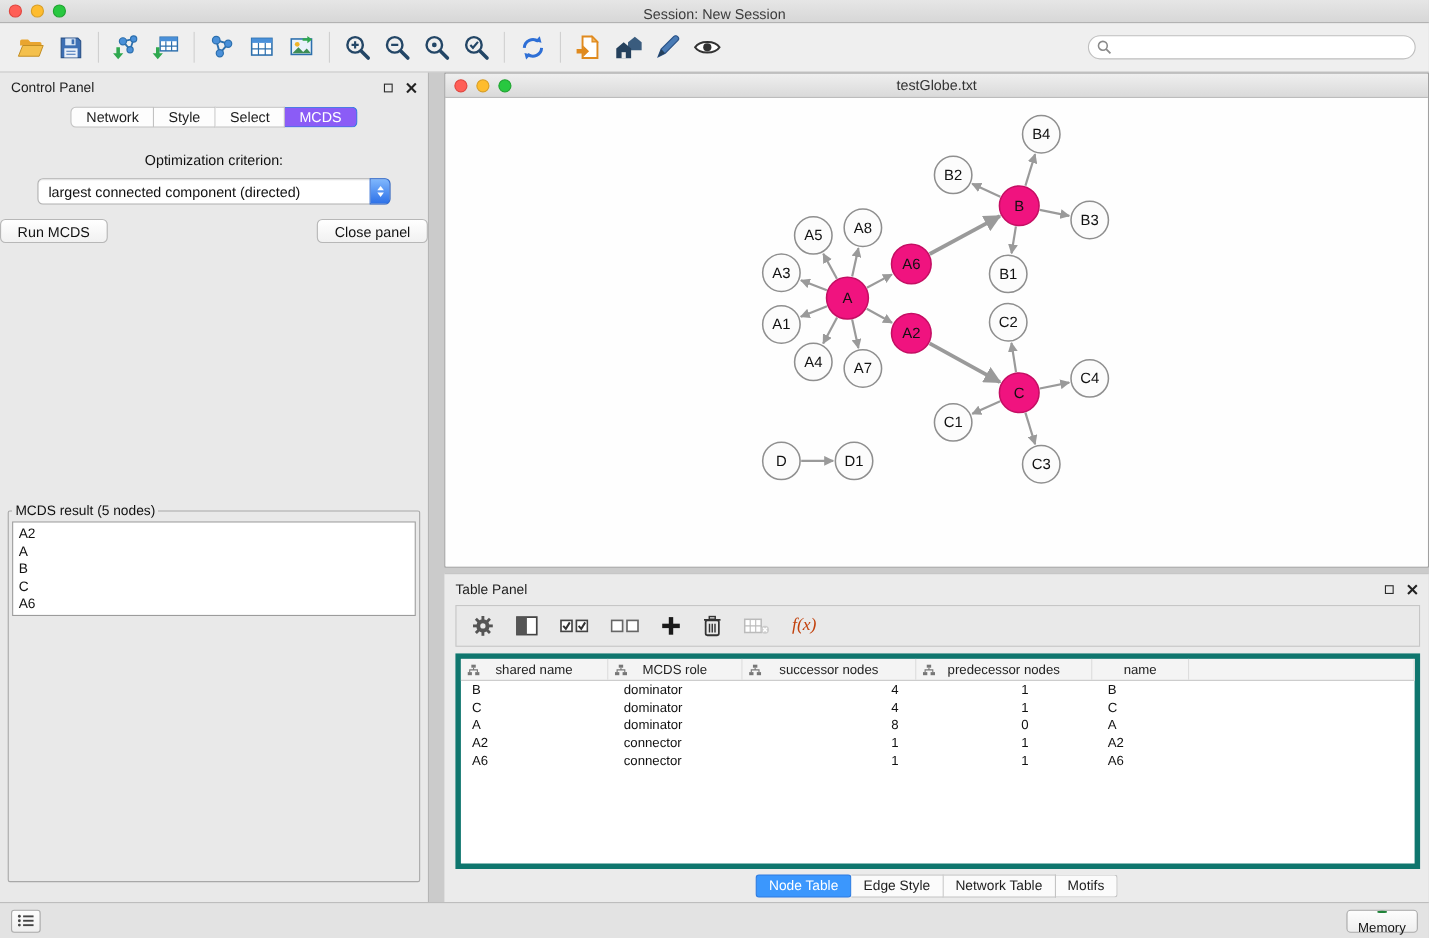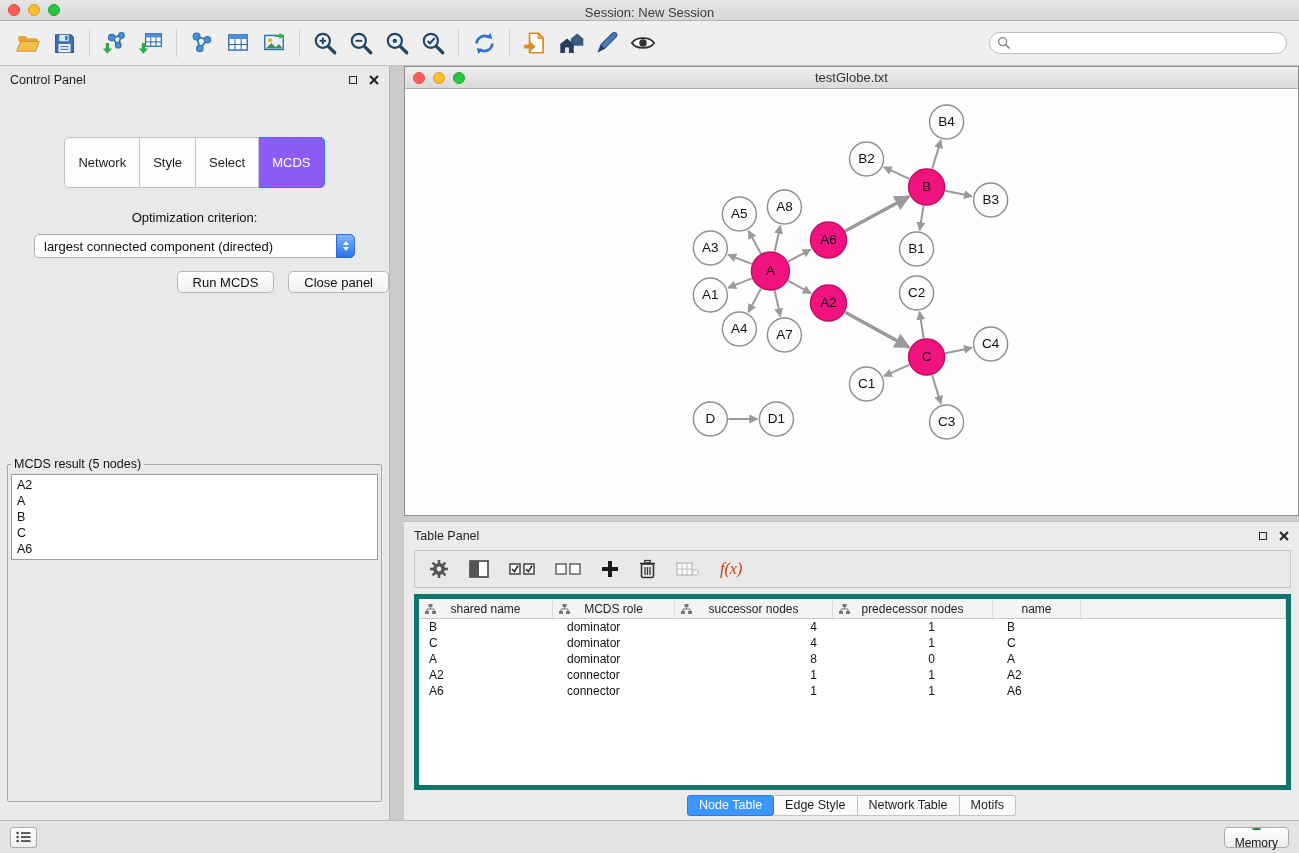--- a/index.html
+++ b/index.html
@@ -34,41 +34,41 @@
 
   
   .control-panel { width:390px; flex:0 0 390px; background:#E9E9E9;
     border-right:1px solid #B5B5B5; display:flex; flex-direction:column; }
   .panel-head { height:27px; display:flex; align-items:center; padding:0 10px;
     font-size:12.5px; color:#1e1e1e; flex:0 0 auto; }
   .win-icons { margin-left:auto; display:flex; gap:12px; align-items:center; }
   .float-box { width:8px; height:8px; border:1.5px solid #2b2b2b; display:inline-block; }
 
   .segmented { display:flex; justify-content:center; margin:4px 0 12px; flex:0 0 auto; }
-  .seg { font-size:13px; padding:17px 13px; background:#FDFDFD; border:1px solid #C2C2C2;
-    border-left:none; color:#1e1e1e;margin-top:40px; }
+  .seg { font-size:13px; padding:1px 13px; background:#FDFDFD; border:1px solid #C2C2C2;
+    border-left:none; color:#1e1e1e; }
   .seg:first-child { border-left:1px solid #C2C2C2; border-radius:5px 0 0 5px; }
   .seg:last-child { border-radius:0 5px 5px 0; }
   .seg.active { background:#8b5cf6; border-color:#2E7BE0; color:#fff; }
 
   .opt-label { text-align:center; font-size:13px; color:#111; margin:10px 0 9px; }
   .dropdown { width:321px; height:24px; margin:0 auto; background:#fff;
     border:1px solid #B0B0B0; border-radius:5px; display:flex; align-items:center;
     position:relative; font-size:13px; color:#111; padding-left:9px;
     box-shadow:inset 0 1px 1px rgba(0,0,0,.06); }
   .stepper { position:absolute; right:-1px; top:-1px; width:19px; height:24px;
     border-radius:0 5px 5px 0; background:linear-gradient(#7FB7FD,#2D71E8);
     border:1px solid #2E6BD4; display:flex; flex-direction:column;
     align-items:center; justify-content:center; gap:2px; }
   .arr-up { width:0; height:0; border-left:3.5px solid transparent;
     border-right:3.5px solid transparent; border-bottom:4.5px solid #fff; }
   .arr-dn { width:0; height:0; border-left:3.5px solid transparent;
     border-right:3.5px solid transparent; border-top:4.5px solid #fff; }
 
-  .btn-row { display:flex; justify-content:flex-end; gap:14px; margin:13px 0 0; flex:0 0 auto; }
+  .btn-row { display:flex; justify-content:space-between; gap:14px; margin:13px 0 0; flex:0 0 auto; }
   .mac-btn { height:22px; padding:0 15px; background:linear-gradient(#FFFFFF,#F1F1F1);
     border:1px solid #B7B7B7; border-radius:5px; font-size:13px; color:#111;
     font-family:"Liberation Sans",sans-serif; }
 
   fieldset.mcds { margin:auto 7px 18px 7px; height:345px; border:1px solid #A8A8A8;
     border-radius:2px; padding:3px; display:flex; flex:0 0 auto; }
   fieldset.mcds legend { font-size:12.5px; color:#111; padding:0 3px; }
   .mcds-list { flex:1; background:#fff; border:1px solid #9C9C9C; font-size:12.5px;
     color:#111; padding:2px 5px; line-height:16px; overflow:auto; }
 

